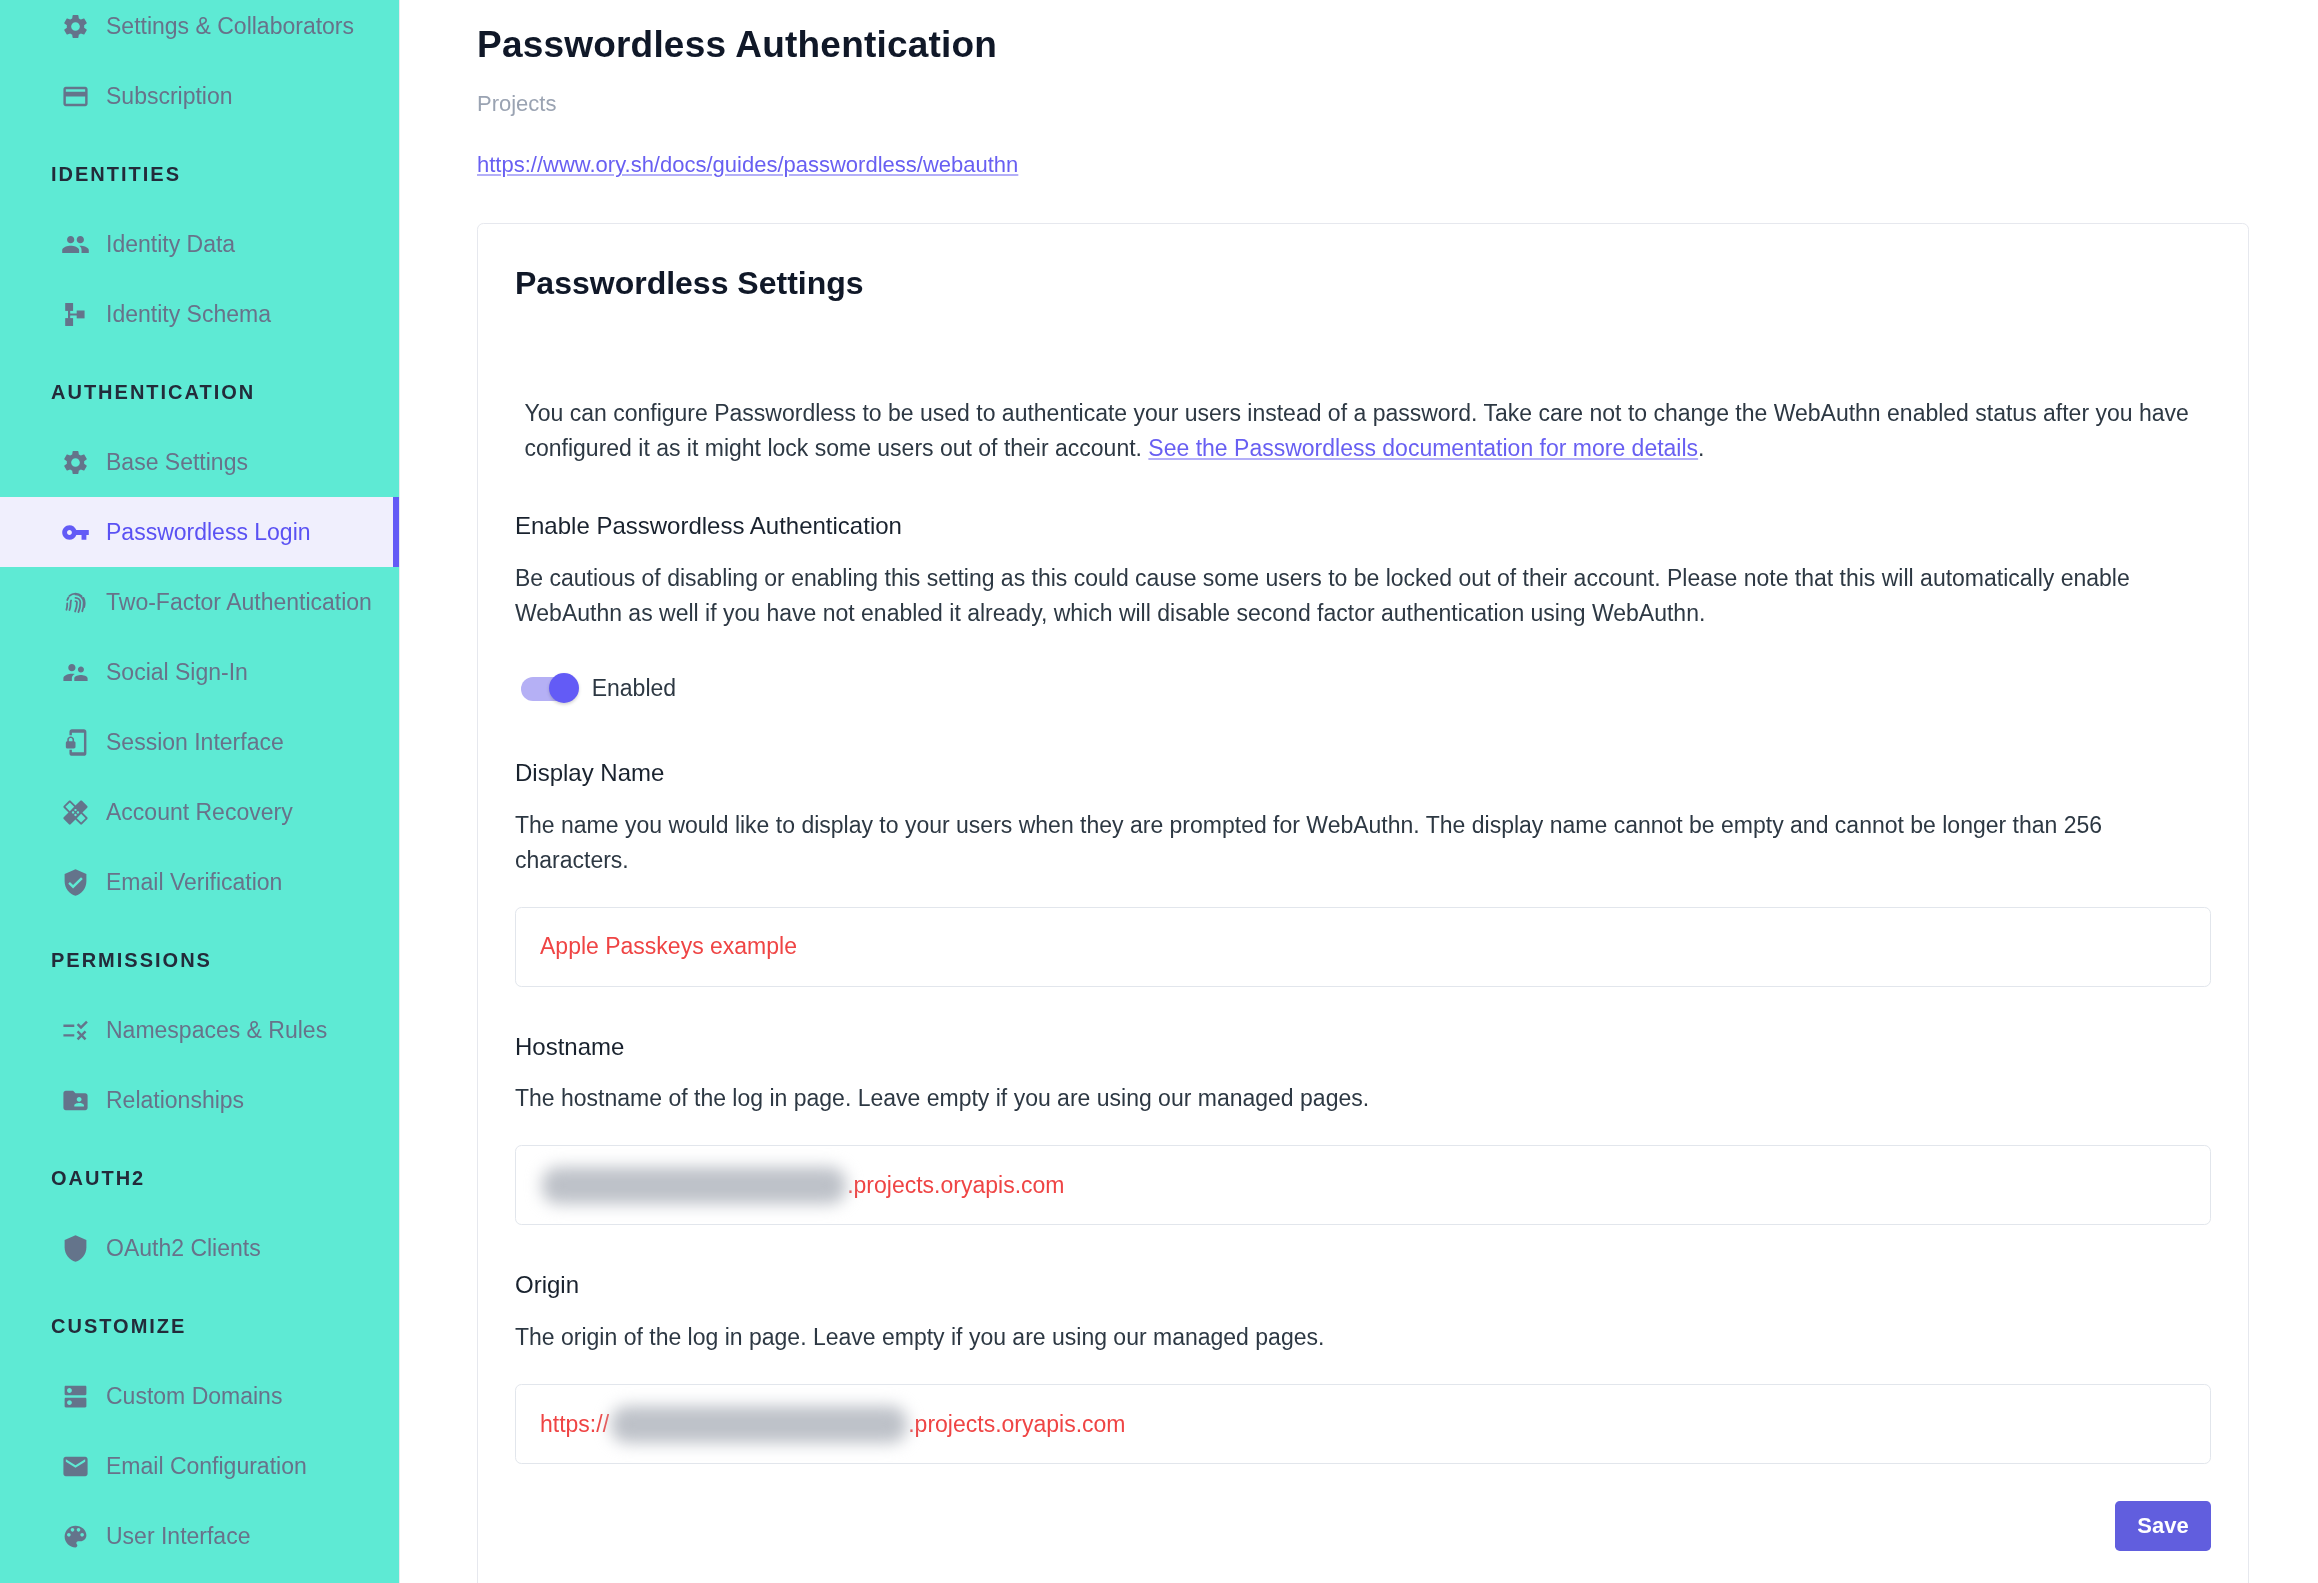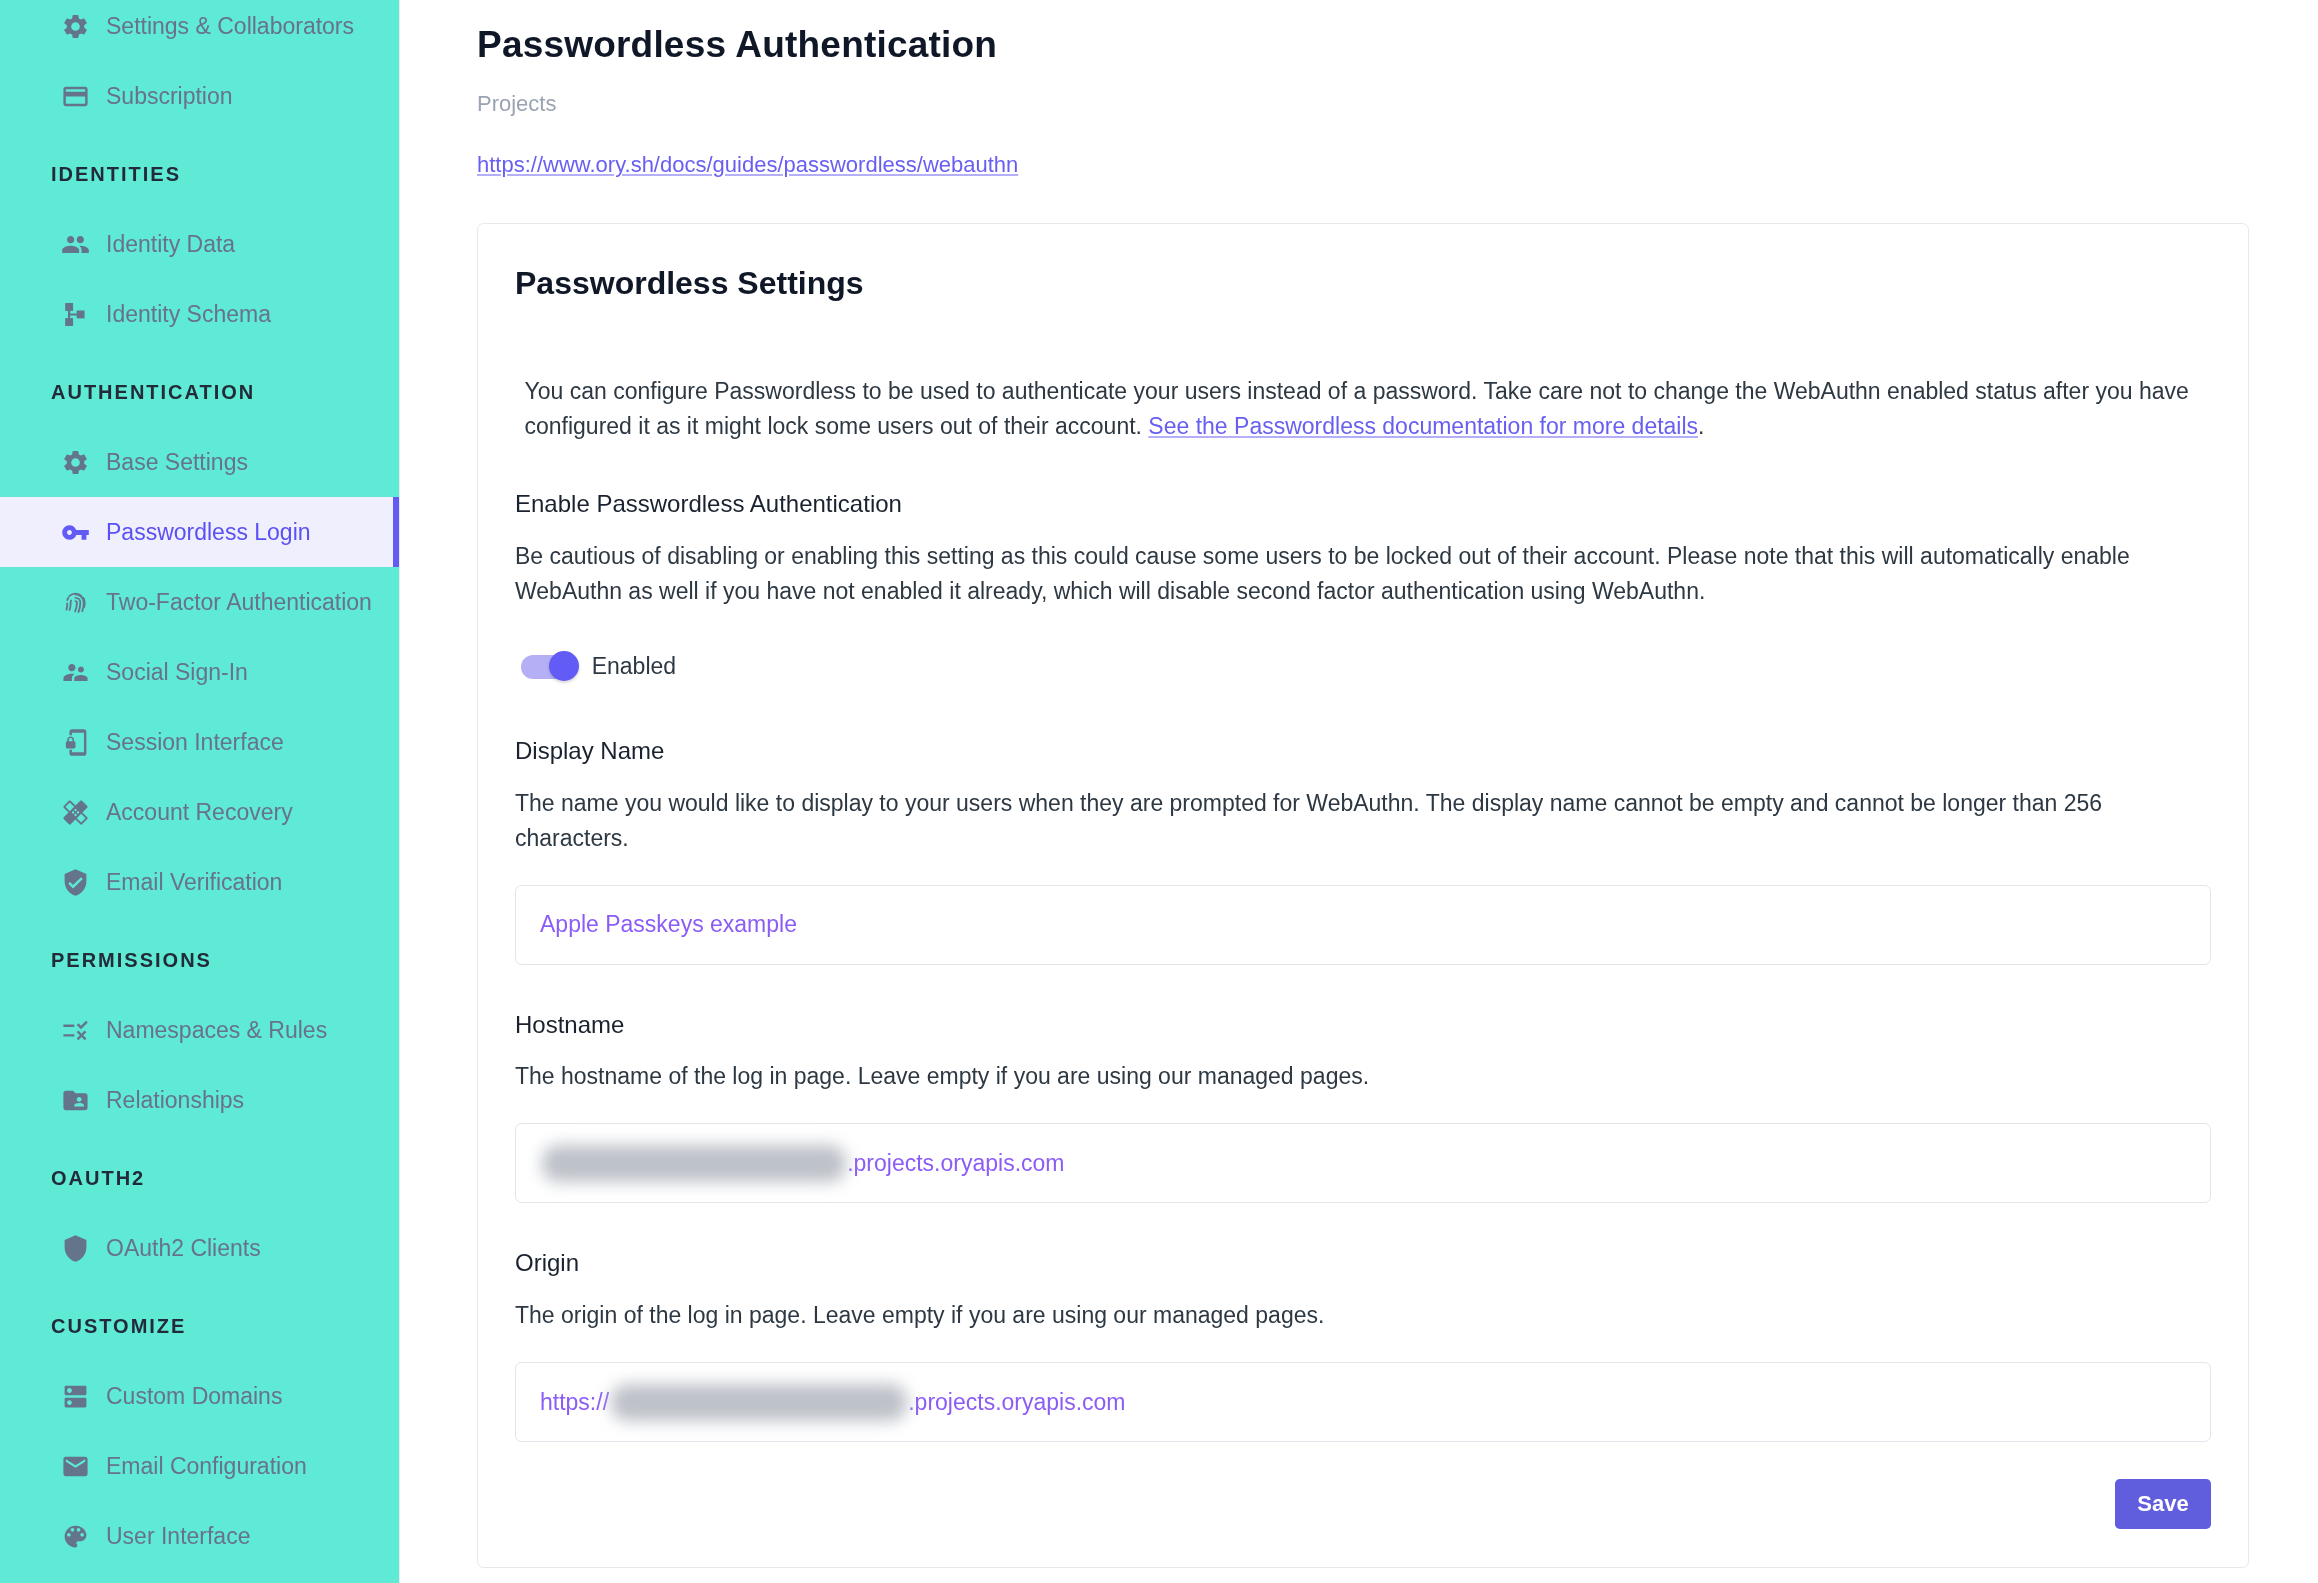--- a/index.html
+++ b/index.html
@@ -28,36 +28,36 @@
   .main { flex: 1 1 auto; padding: 24px 0 0 77px; }
   .page-title { font-size: 37px; font-weight: 700; color: #101828; letter-spacing: 0.2px; }
   .breadcrumb { margin-top: 25.4px; font-size: 22px; color: #9aa3b2; }
   .doc-link { display: inline-block; margin-top: 35px; font-size: 22px; color: #685ff2;
     text-decoration: underline; text-decoration-color: rgba(104,95,242,.5); cursor: pointer; }
 
   
   .card { margin-top: 45px; width: 1772px; border: 1.6px solid #e6e8ee; border-radius: 6.4px;
     background: #fff; padding: 41px 37px 38px 37px; }
   .card-title { font-size: 32px; font-weight: 700; color: #101828; }
-  .intro { margin-top: 72px; padding-left: 9.5px; font-size: 23px; line-height: 35px; color: #2d3843; }
+  .intro { margin-top: 94px; padding-left: 9.5px; font-size: 23px; line-height: 35px; color: #2d3843; }
   .intro a { color: #685ff2; text-decoration: underline; text-decoration-color: rgba(104,95,242,.5); cursor: pointer; }
   .field-h { margin-top: 46px; font-size: 24px; font-weight: 400; color: #19222e; }
   .field-d { margin-top: 20.7px; font-size: 23px; line-height: 35px; color: #2d3843; }
 
   .toggle-row { margin-top: 33px; display: flex; align-items: center; height: 49px; }
   .switch { position: relative; width: 56px; height: 24px; margin-left: 6.4px; cursor: pointer; flex: 0 0 56px; }
   .switch .track { position: absolute; left: 0; top: 0; width: 56px; height: 24px;
     border-radius: 12px; background: #b5b0f5; }
   .switch .thumb { position: absolute; right: -1.6px; top: -3.2px; width: 30px; height: 30px;
     border-radius: 50%; background: #635bf6; box-shadow: 0 1.6px 3.2px rgba(0,0,0,.18); }
   .toggle-lbl { margin-left: 14.3px; font-size: 23px; color: #2d3843; }
 
   .text-input { margin-top: 29px; width: 100%; height: 80px; border: 1.6px solid #e2e6ec;
     border-radius: 6.4px; background: #fff; display: flex; align-items: center;
-    padding: 0 24px; font-size: 23px; color: #8b5cf6; }
+    padding: 0 24px; font-size: 23px; color: #ef4444; }
   input.text-input { display: block; line-height: 76px; outline: none;
     font-family: "Liberation Sans", "DejaVu Sans", sans-serif; }
   .redacted { display: inline-block; height: 37px; border-radius: 16px; background: #bdc1c8;
     filter: blur(8px); margin: 0 1.6px; }
   .redacted.host { width: 304px; }
   .redacted.orig { width: 296px; }
 
   .save-row { margin-top: 37px; display: flex; justify-content: flex-end; }
   .save-btn { width: 96px; height: 50px; background: #615ede; color: #ffffff; border: none;
     border-radius: 4.8px; font-size: 22px; font-weight: 700; cursor: pointer;

